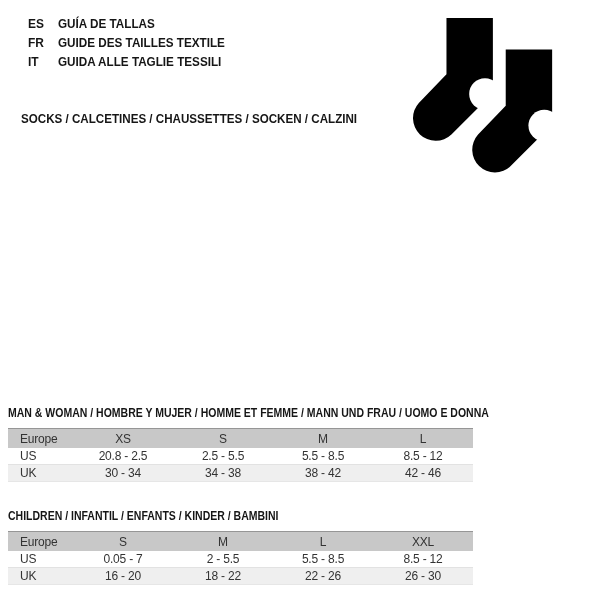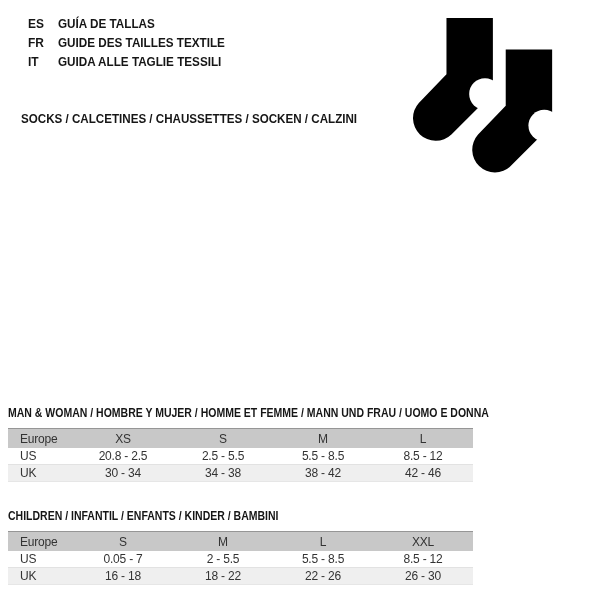--- a/index.html
+++ b/index.html
@@ -161,20 +161,20 @@
     <tbody>
       <tr class="row-us">
         <td>US</td>
         <td>0.05 - 7</td>
         <td>2 - 5.5</td>
         <td>5.5 - 8.5</td>
         <td>8.5 - 12</td>
       </tr>
       <tr class="row-uk">
         <td>UK</td>
-        <td>16 - 18</td>
+        <td>16 - 20</td>
         <td>18 - 22</td>
         <td>22 - 26</td>
         <td>26 - 30</td>
       </tr>
     </tbody>
   </table>
 </section>
 
 </body></html>

